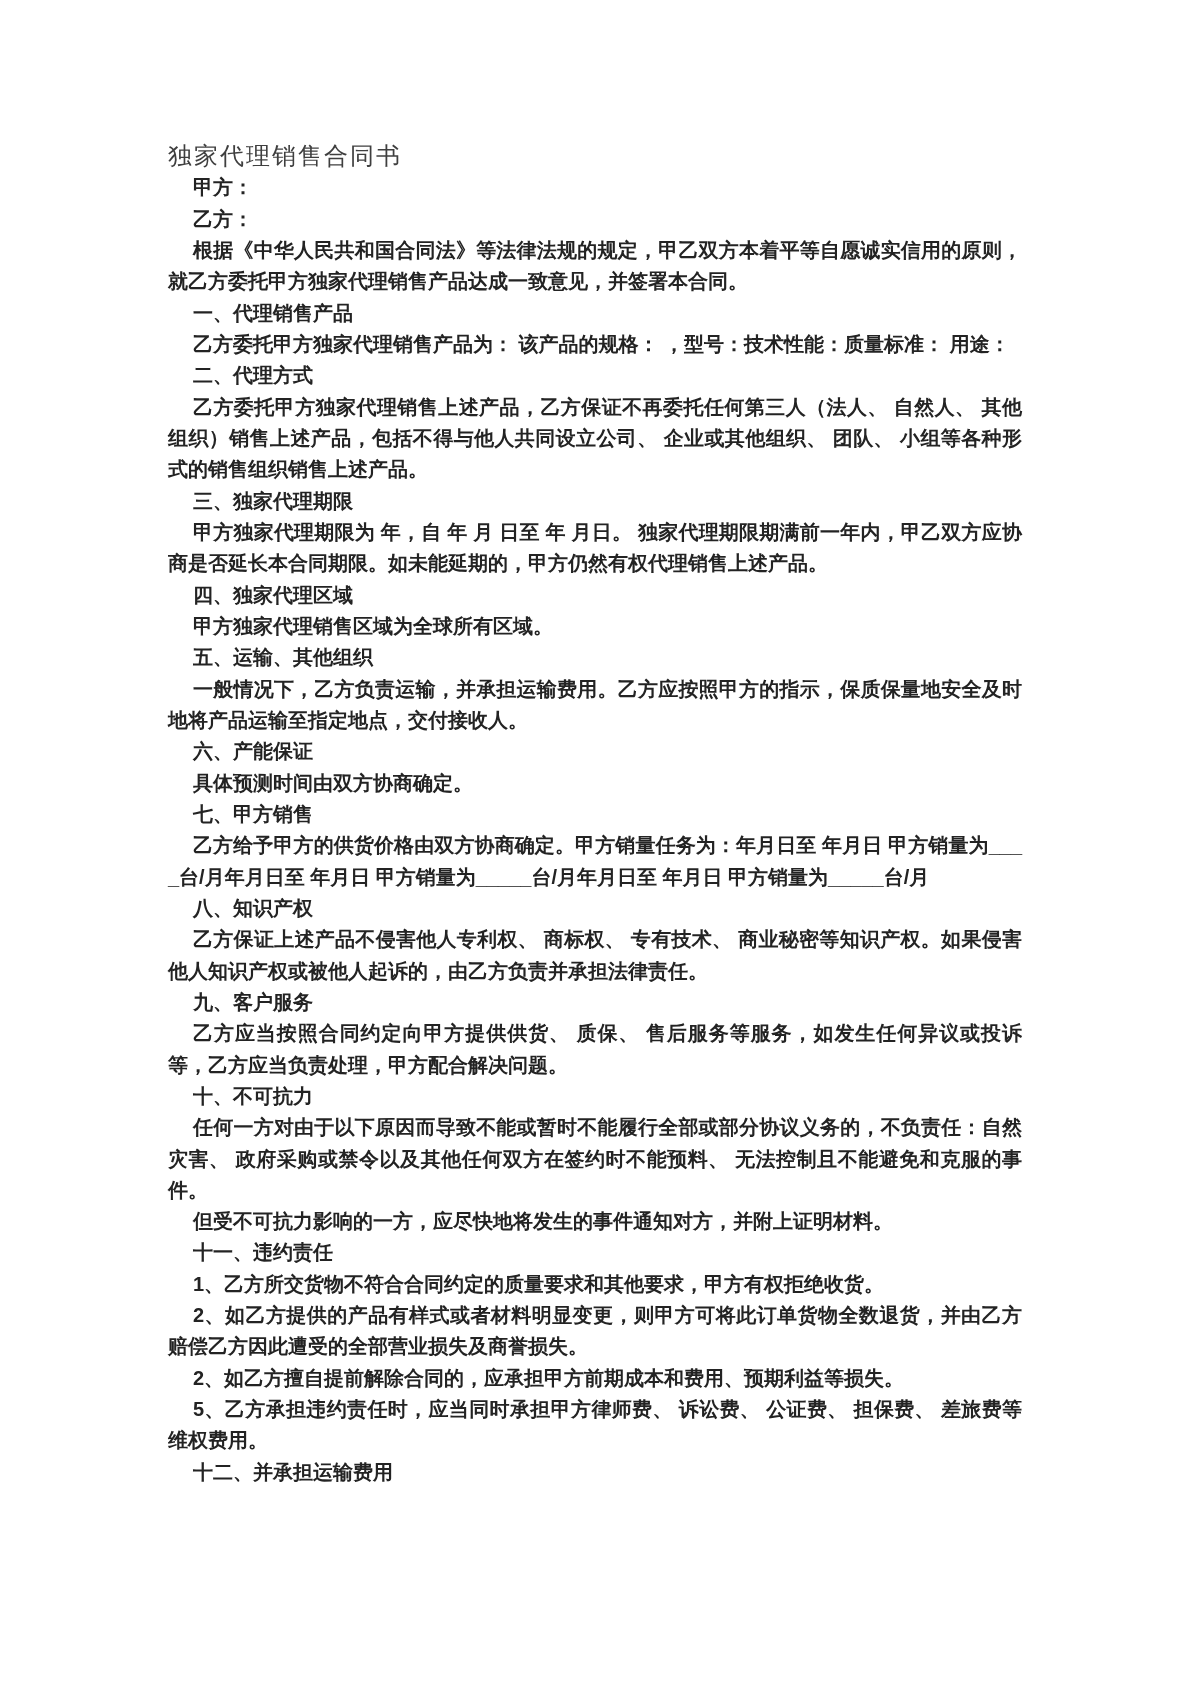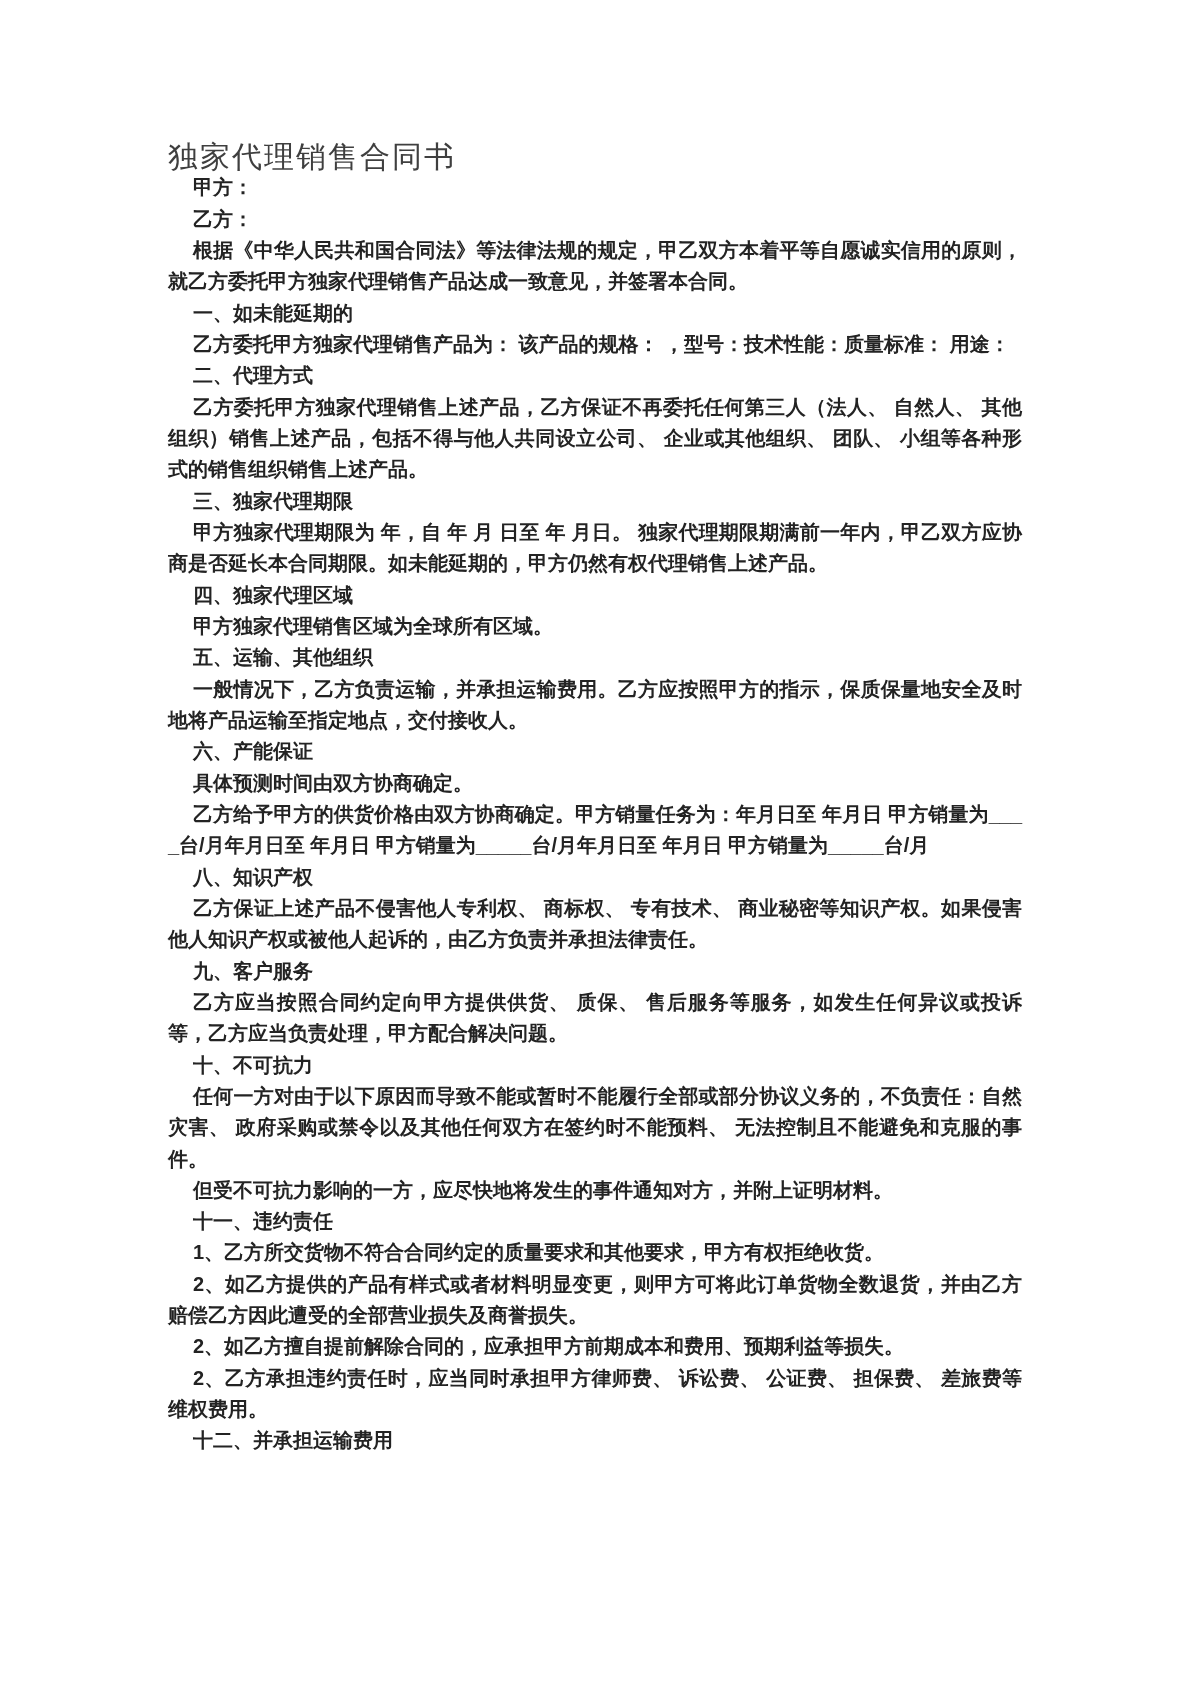--- a/index.html
+++ b/index.html
@@ -18,21 +18,21 @@
     left: 0;
     top: 0;
     width: 1190px;
     height: 1683px;
     box-sizing: border-box;
     padding: 141px 168px 0 168px;
     background: #ffffff;
   }
   .doc-title {
     font-family: "Liberation Serif", "DejaVu Serif", serif;
-    font-size: 30px;
+    font-size: 24px;
     font-weight: 400;
     color: #3f3f3f;
     line-height: 31.33px;
     letter-spacing: 2px;
     margin: 0;
     text-indent: 0;
   }
   .para {
     font-family: "Liberation Sans", "DejaVu Sans", sans-serif;
     font-size: 20px;
@@ -46,39 +46,40 @@
   }
 </style>
 </head>
 <body>
 
 <div class="page">
   <h1 class="doc-title">独家代理销售合同书</h1>
   <p class="para">甲方：</p>
   <p class="para">乙方：</p>
   <p class="para">根据《中华人民共和国合同法》等法律法规的规定，甲乙双方本着平等自愿诚实信用的原则，就乙方委托甲方独家代理销售产品达成一致意见，并签署本合同。</p>
-  <p class="para">一、如未能延期的</p>
+  <p class="para">一、代理销售产品</p>
   <p class="para">乙方委托甲方独家代理销售产品为： 该产品的规格： ，型号：技术性能：质量标准： 用途：</p>
   <p class="para">二、代理方式</p>
   <p class="para">乙方委托甲方独家代理销售上述产品，乙方保证不再委托任何第三人（法人、 自然人、 其他组织）销售上述产品，包括不得与他人共同设立公司、 企业或其他组织、 团队、 小组等各种形式的销售组织销售上述产品。</p>
   <p class="para">三、独家代理期限</p>
   <p class="para">甲方独家代理期限为 年，自 年 月 日至 年 月日。 独家代理期限期满前一年内，甲乙双方应协商是否延长本合同期限。如未能延期的，甲方仍然有权代理销售上述产品。</p>
   <p class="para">四、独家代理区域</p>
   <p class="para">甲方独家代理销售区域为全球所有区域。</p>
   <p class="para">五、运输、其他组织</p>
   <p class="para">一般情况下，乙方负责运输，并承担运输费用。乙方应按照甲方的指示，保质保量地安全及时地将产品运输至指定地点，交付接收人。</p>
   <p class="para">六、产能保证</p>
   <p class="para">具体预测时间由双方协商确定。</p>
+  <p class="para">七、甲方销售</p>
   <p class="para">乙方给予甲方的供货价格由双方协商确定。甲方销量任务为：年月日至 年月日 甲方销量为____台/月年月日至 年月日 甲方销量为_____台/月年月日至 年月日 甲方销量为_____台/月</p>
   <p class="para">八、知识产权</p>
   <p class="para">乙方保证上述产品不侵害他人专利权、 商标权、 专有技术、 商业秘密等知识产权。如果侵害他人知识产权或被他人起诉的，由乙方负责并承担法律责任。</p>
   <p class="para">九、客户服务</p>
   <p class="para">乙方应当按照合同约定向甲方提供供货、 质保、 售后服务等服务，如发生任何异议或投诉等，乙方应当负责处理，甲方配合解决问题。</p>
   <p class="para">十、不可抗力</p>
   <p class="para">任何一方对由于以下原因而导致不能或暂时不能履行全部或部分协议义务的，不负责任：自然灾害、 政府采购或禁令以及其他任何双方在签约时不能预料、 无法控制且不能避免和克服的事件。</p>
   <p class="para">但受不可抗力影响的一方，应尽快地将发生的事件通知对方，并附上证明材料。</p>
   <p class="para">十一、违约责任</p>
   <p class="para">1、乙方所交货物不符合合同约定的质量要求和其他要求，甲方有权拒绝收货。</p>
   <p class="para">2、如乙方提供的产品有样式或者材料明显变更，则甲方可将此订单货物全数退货，并由乙方赔偿乙方因此遭受的全部营业损失及商誉损失。</p>
   <p class="para">2、如乙方擅自提前解除合同的，应承担甲方前期成本和费用、预期利益等损失。</p>
-  <p class="para">2、乙方承担违约责任时，应当同时承担甲方律师费、 诉讼费、 公证费、 担保费、 差旅费等维权费用。</p>
+  <p class="para">5、乙方承担违约责任时，应当同时承担甲方律师费、 诉讼费、 公证费、 担保费、 差旅费等维权费用。</p>
   <p class="para">十二、并承担运输费用</p>
 </div>
 
 </body></html>

